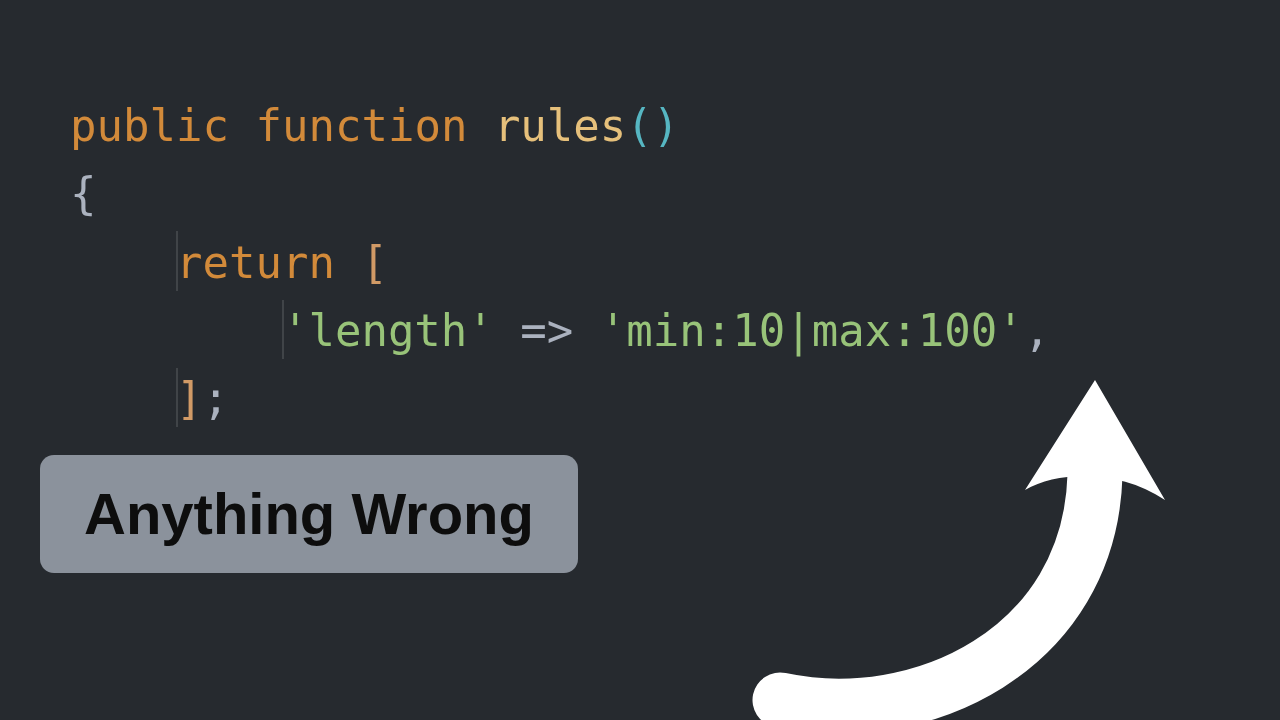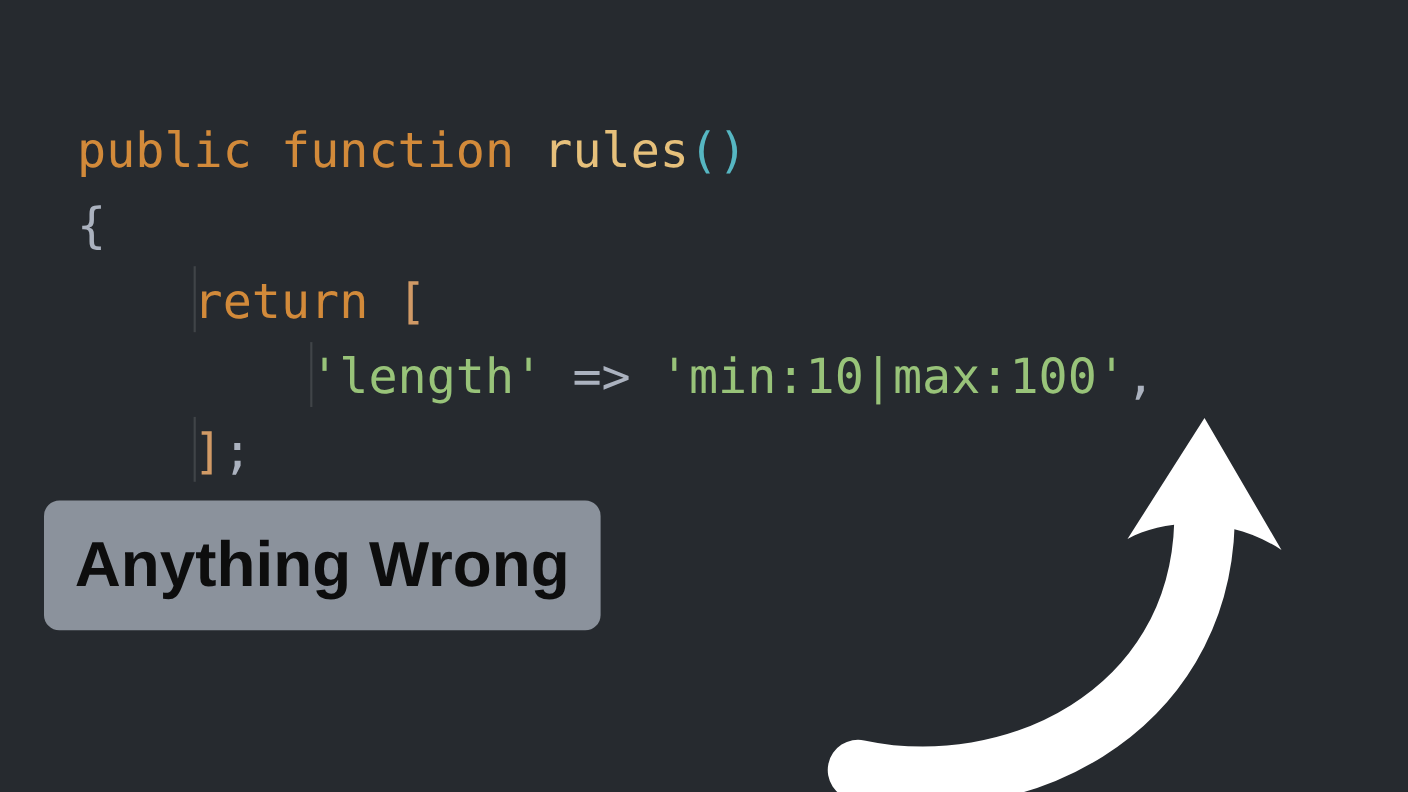--- a/index.html
+++ b/index.html
@@ -5,21 +5,21 @@
   * { margin: 0; padding: 0; box-sizing: border-box; }
   html, body {
     width: 1280px;
     height: 720px;
     background: #262a2f;
     font-family: "Menlo", "Consolas", "DejaVu Sans Mono", monospace;
     overflow: hidden;
   }
   .code-area {
     position: absolute;
-    top: 36px;
+    top: 24px;
     left: 70px;
     font-size: 44px;
     line-height: 1.55;
     white-space: pre;
     color: #a9b7c6;
   }
   .tok-keyword   { color: #d28a3a; }
   .tok-name      { color: #e6c07b; }
   .tok-punc      { color: #abb2bf; }
   .tok-paren     { color: #56b6c2; }
@@ -39,21 +39,21 @@
   .callout {
     position: absolute;
     left: 40px;
     top: 455px;
     background: #8b929c;
     color: #0d0d0d;
     font-family: "Segoe UI", "Helvetica Neue", Arial, sans-serif;
     font-weight: 700;
     font-size: 58px;
     line-height: 1.2;
-    padding: 24px 28px;
+    padding: 24px 44px;
     border-radius: 14px;
   }
 
   
   .arrow {
     position: absolute;
     left: 720px;
     top: 370px;
     width: 520px;
     height: 380px;

